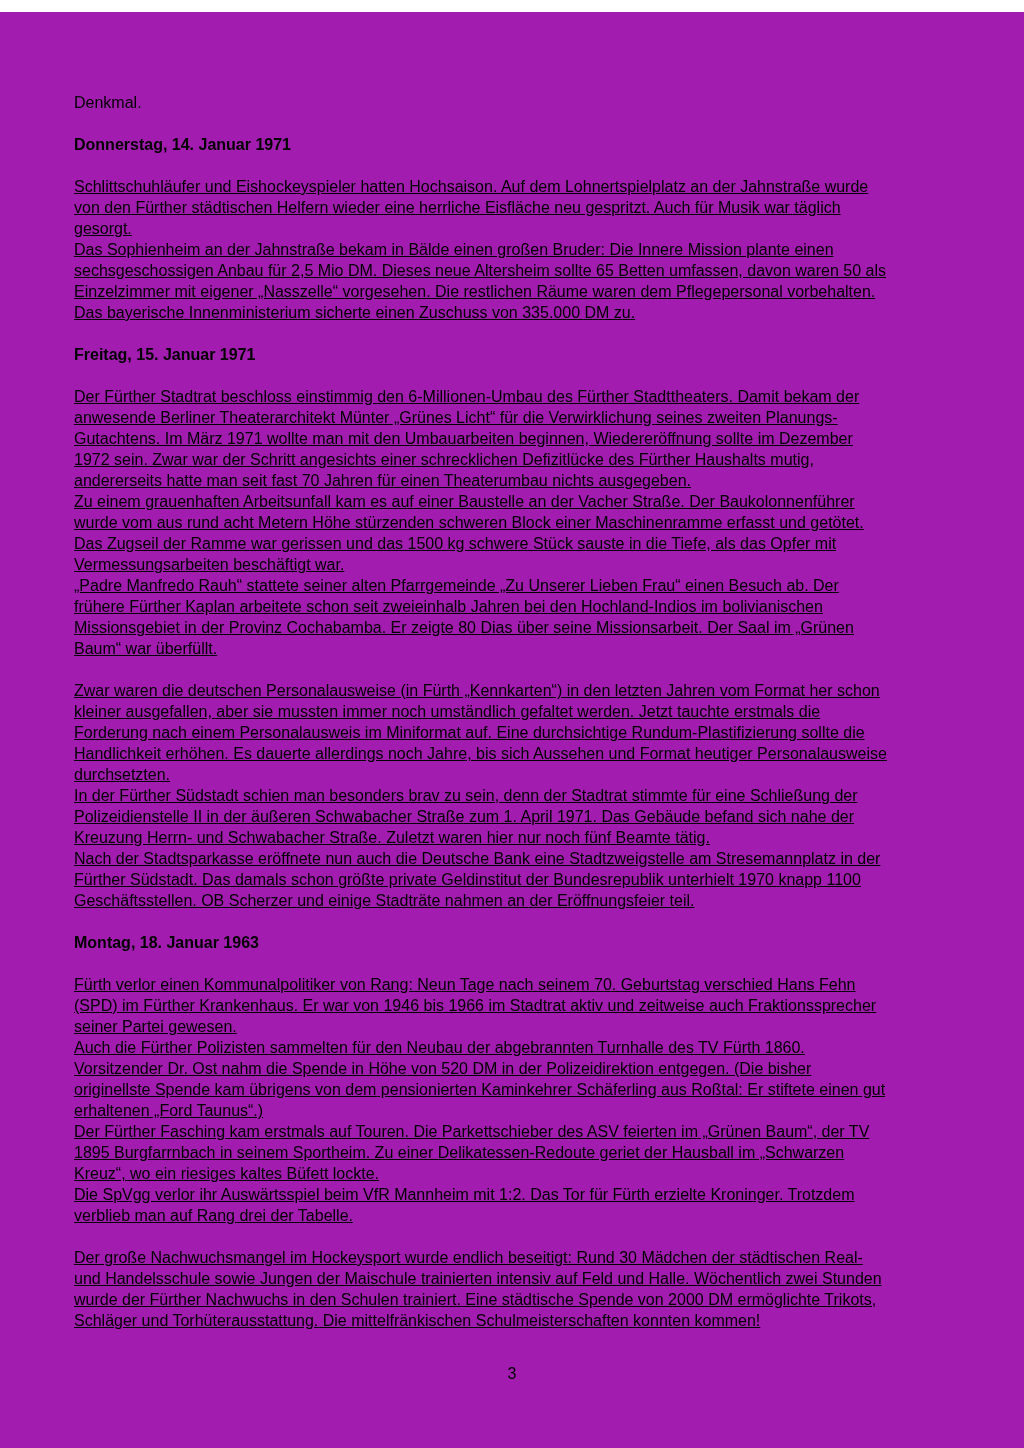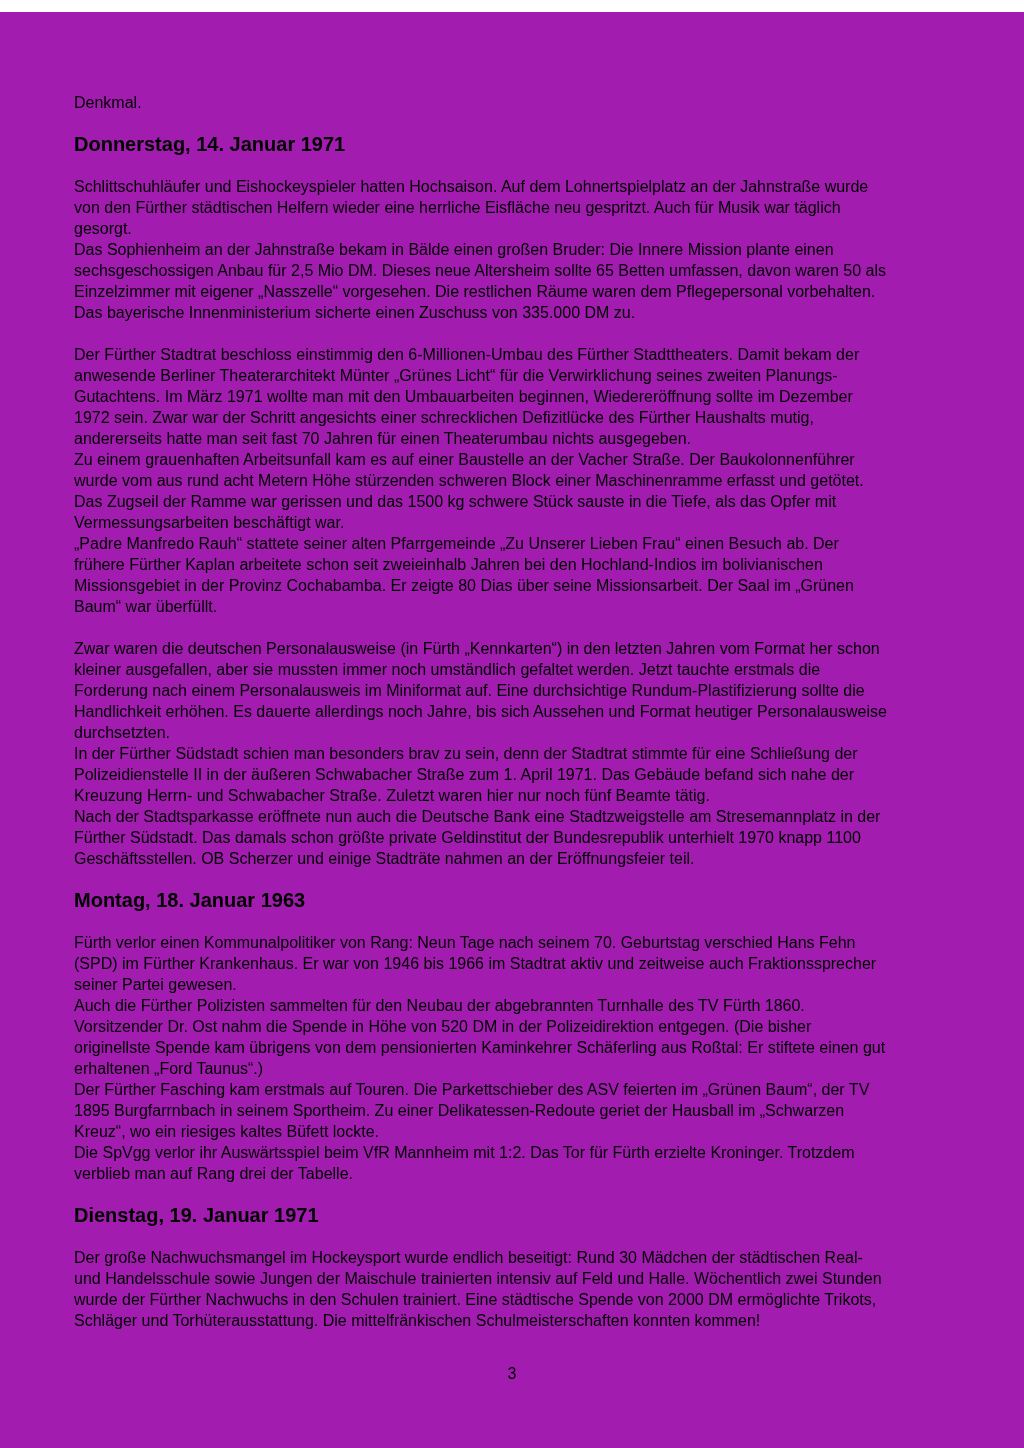--- a/index.html
+++ b/index.html
@@ -19,29 +19,30 @@
     font-size: 16px;
     line-height: 21px;
     color: #000000;
     overflow: hidden;
   }
   .intro-line {
     margin: 0;
     white-space: pre;
   }
   .entry-heading {
-    font-size: 20px;
+    font-size: 16px;
     font-weight: bold;
     line-height: 21px;
     margin: 21px 0 0 0;
     white-space: pre;
   }
   .entry-body {
     margin: 21px 0 0 0;
     white-space: pre;
+    text-decoration: underline;
   }
   .page-number {
     margin: 32px 0 0 0;
     text-align: center;
     
     margin-left: -4px;
   }
 </style>
 </head>
 <body>
@@ -55,20 +56,21 @@
     <p class="entry-body">Schlittschuhläufer und Eishockeyspieler hatten Hochsaison. Auf dem Lohnertspielplatz an der Jahnstraße wurde
 von den Fürther städtischen Helfern wieder eine herrliche Eisfläche neu gespritzt. Auch für Musik war täglich
 gesorgt.
 Das Sophienheim an der Jahnstraße bekam in Bälde einen großen Bruder: Die Innere Mission plante einen
 sechsgeschossigen Anbau für 2,5 Mio DM. Dieses neue Altersheim sollte 65 Betten umfassen, davon waren 50 als
 Einzelzimmer mit eigener „Nasszelle“ vorgesehen. Die restlichen Räume waren dem Pflegepersonal vorbehalten.
 Das bayerische Innenministerium sicherte einen Zuschuss von 335.000 DM zu.</p>
   </section>
 
   <section>
+    <h2 class="entry-heading">Freitag, 15. Januar 1971</h2>
     <p class="entry-body">Der Fürther Stadtrat beschloss einstimmig den 6-Millionen-Umbau des Fürther Stadttheaters. Damit bekam der
 anwesende Berliner Theaterarchitekt Münter „Grünes Licht“ für die Verwirklichung seines zweiten Planungs-
 Gutachtens. Im März 1971 wollte man mit den Umbauarbeiten beginnen, Wiedereröffnung sollte im Dezember
 1972 sein. Zwar war der Schritt angesichts einer schrecklichen Defizitlücke des Fürther Haushalts mutig,
 andererseits hatte man seit fast 70 Jahren für einen Theaterumbau nichts ausgegeben.
 Zu einem grauenhaften Arbeitsunfall kam es auf einer Baustelle an der Vacher Straße. Der Baukolonnenführer
 wurde vom aus rund acht Metern Höhe stürzenden schweren Block einer Maschinenramme erfasst und getötet.
 Das Zugseil der Ramme war gerissen und das 1500 kg schwere Stück sauste in die Tiefe, als das Opfer mit
 Vermessungsarbeiten beschäftigt war.
 „Padre Manfredo Rauh“ stattete seiner alten Pfarrgemeinde „Zu Unserer Lieben Frau“ einen Besuch ab. Der
@@ -101,21 +103,20 @@
 originellste Spende kam übrigens von dem pensionierten Kaminkehrer Schäferling aus Roßtal: Er stiftete einen gut
 erhaltenen „Ford Taunus“.)
 Der Fürther Fasching kam erstmals auf Touren. Die Parkettschieber des ASV feierten im „Grünen Baum“, der TV
 1895 Burgfarrnbach in seinem Sportheim. Zu einer Delikatessen-Redoute geriet der Hausball im „Schwarzen
 Kreuz“, wo ein riesiges kaltes Büfett lockte.
 Die SpVgg verlor ihr Auswärtsspiel beim VfR Mannheim mit 1:2. Das Tor für Fürth erzielte Kroninger. Trotzdem
 verblieb man auf Rang drei der Tabelle.</p>
   </section>
 
   <section>
-    <h2 class="entry-heading">Dienstag, 19. Januar 1971</h2>
     <p class="entry-body">Der große Nachwuchsmangel im Hockeysport wurde endlich beseitigt: Rund 30 Mädchen der städtischen Real-
 und Handelsschule sowie Jungen der Maischule trainierten intensiv auf Feld und Halle. Wöchentlich zwei Stunden
 wurde der Fürther Nachwuchs in den Schulen trainiert. Eine städtische Spende von 2000 DM ermöglichte Trikots,
 Schläger und Torhüterausstattung. Die mittelfränkischen Schulmeisterschaften konnten kommen!</p>
   </section>
 
   <p class="page-number">3</p>
 
 </div>
 

